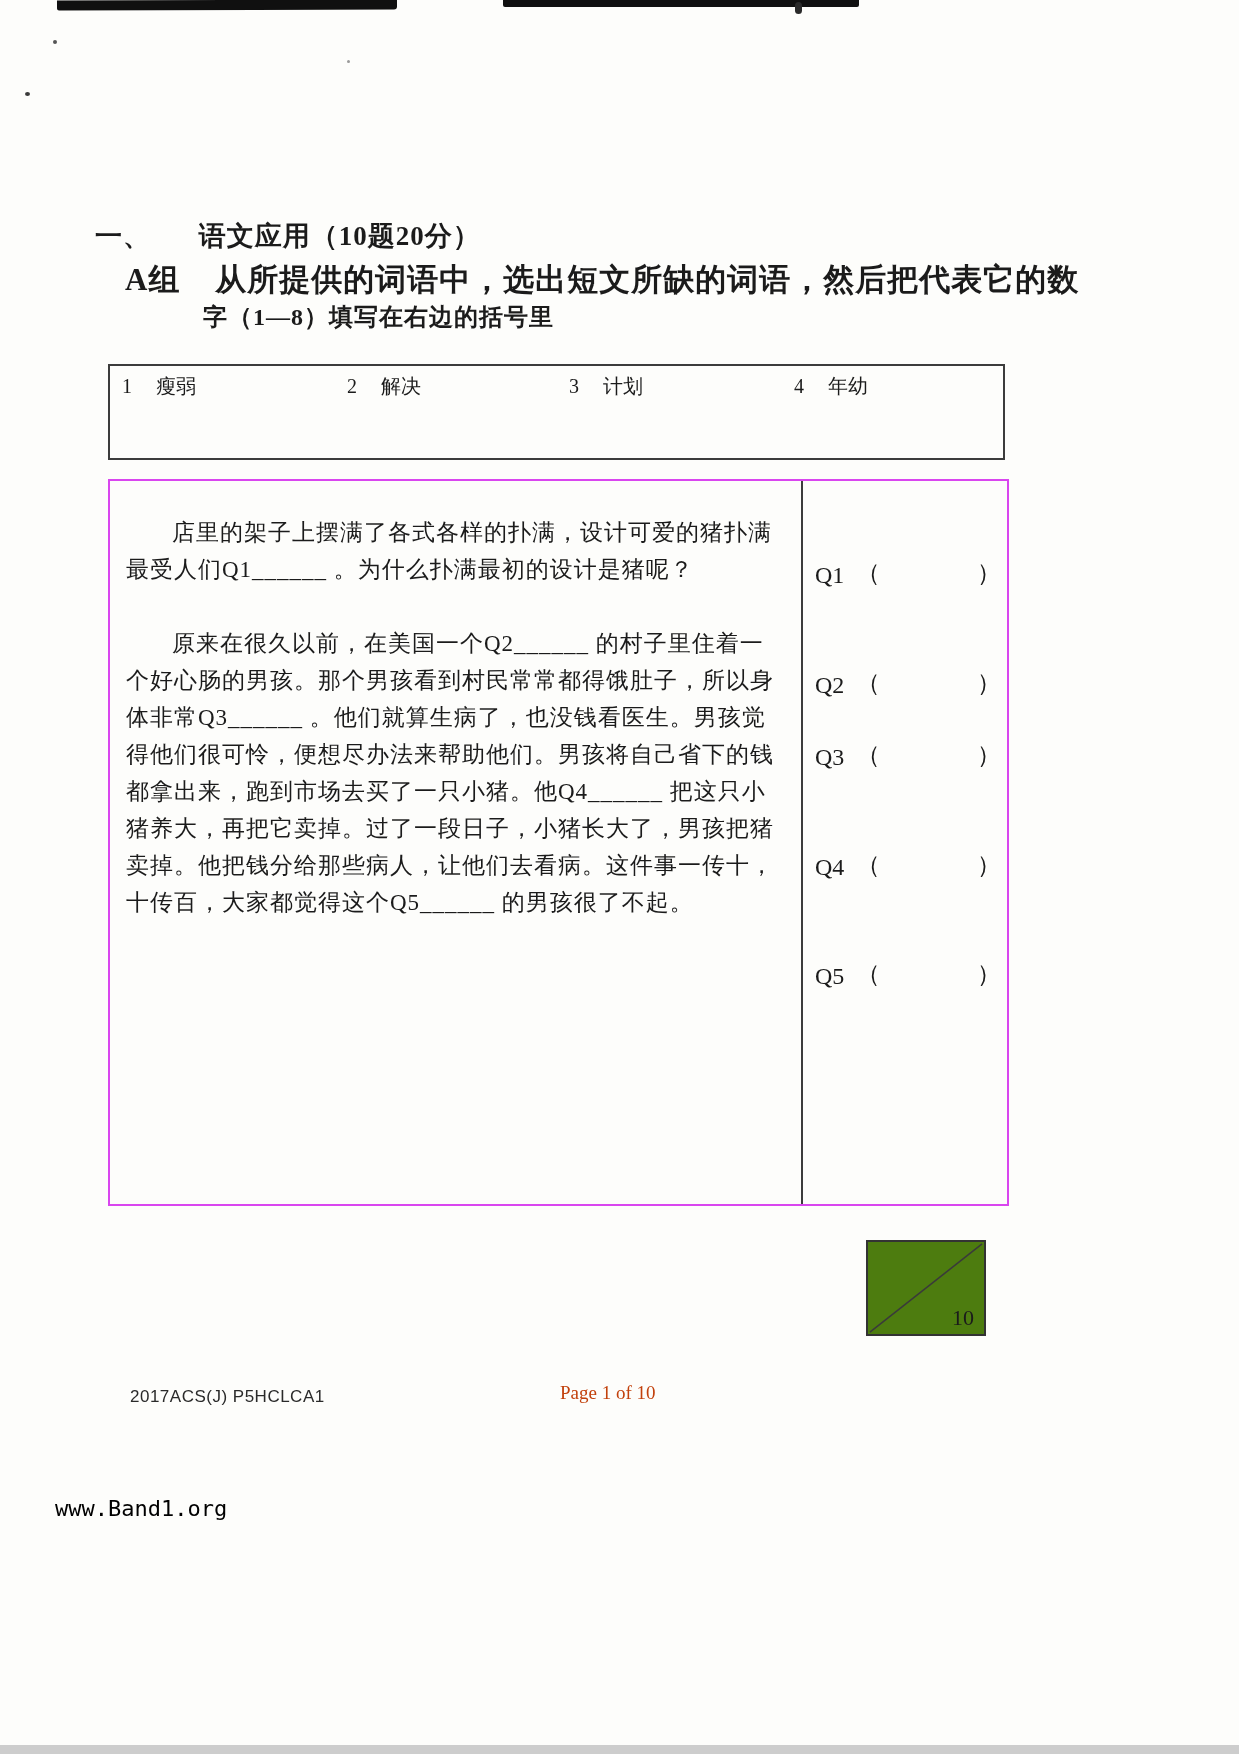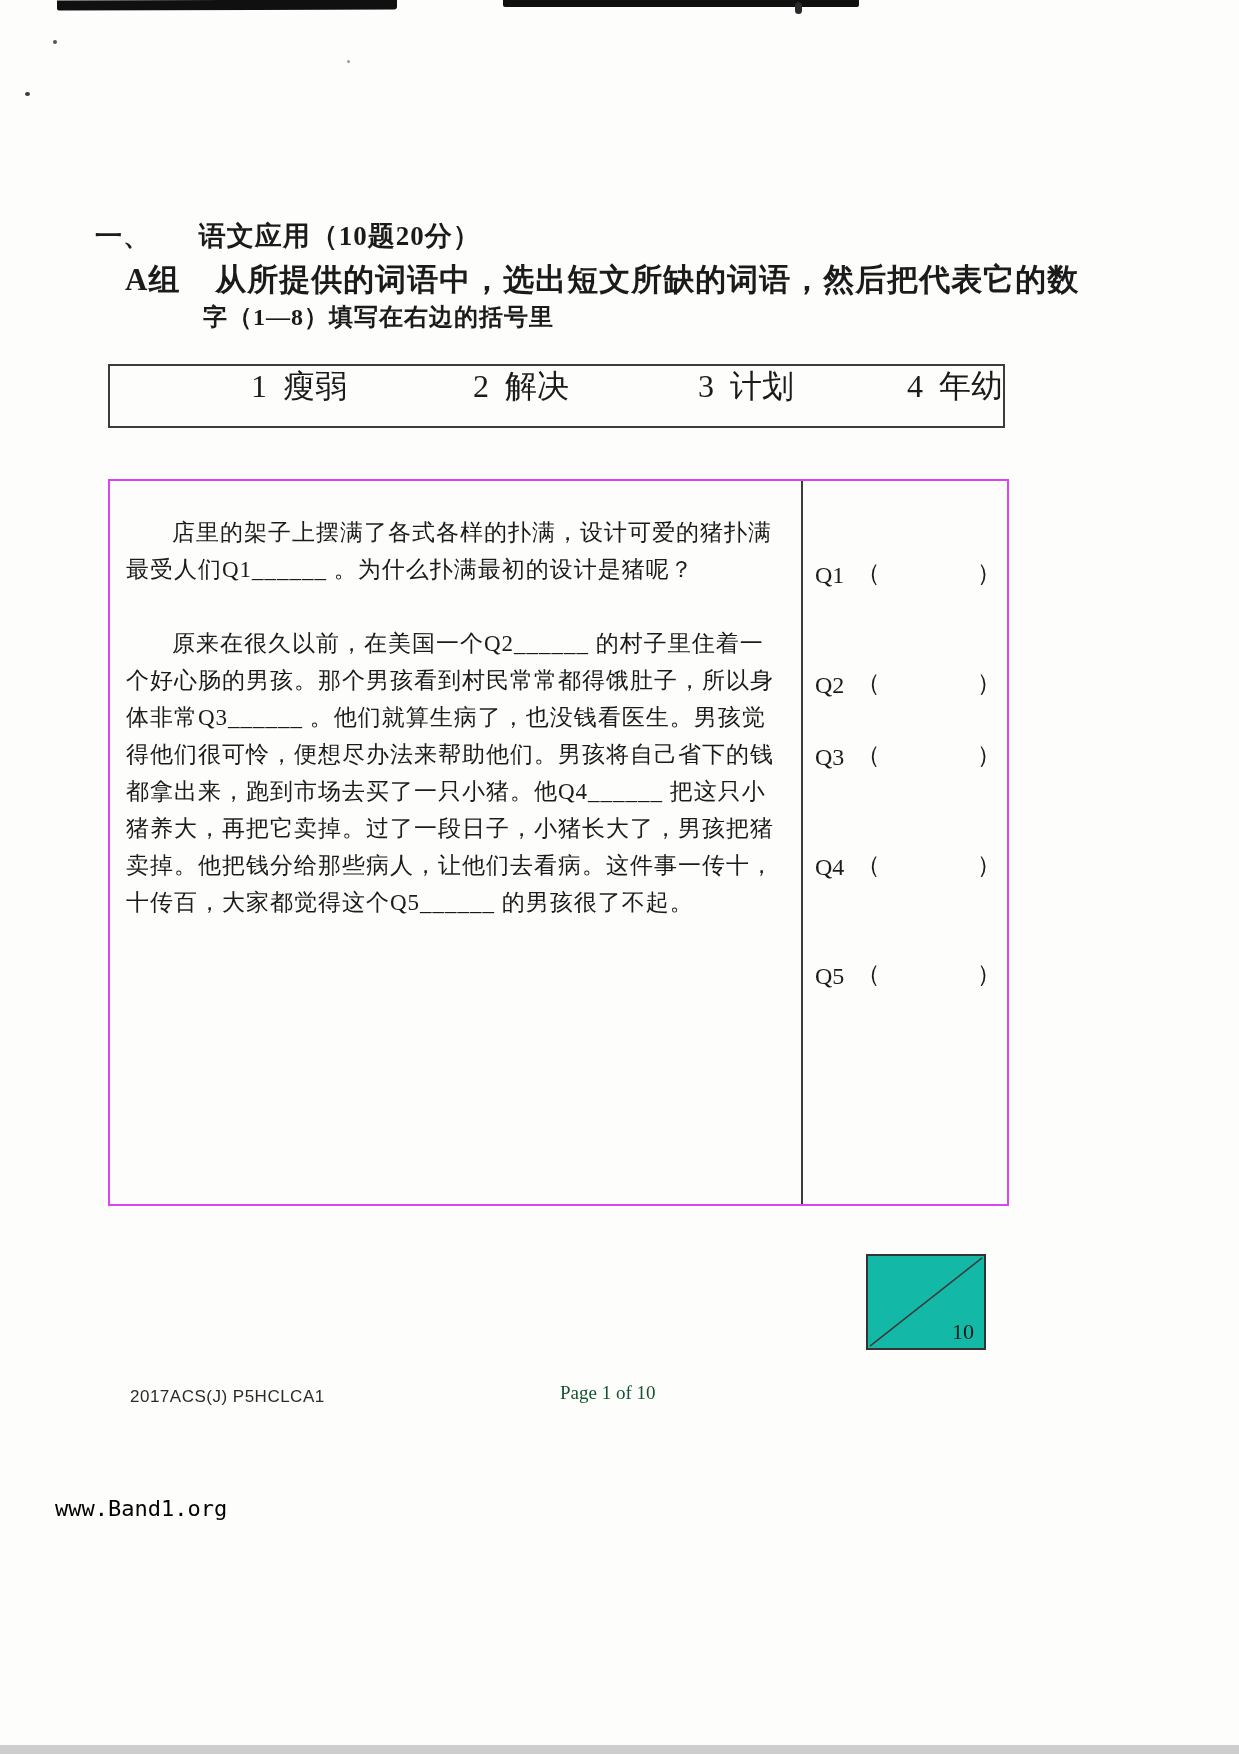--- a/index.html
+++ b/index.html
@@ -42,25 +42,24 @@
   .instruction-1 .group-label { margin-right: 26px; }
   .instruction-2 {
     position: absolute; left: 203px; top: 301px;
     font-size: 24px; font-weight: 700; letter-spacing: 1px;
     white-space: nowrap;
   }
 
   
   .word-bank {
     position: absolute; left: 108px; top: 364px;
-    width: 897px; height: 64px;
+    width: 897px; height: 96px;
     border: 2px solid #3c3c3c;
     padding: 3px 0 0 12px;
-    font-size: 32px;
-    text-align: right;
+    font-size: 20px;
   }
   .wb-row {
     display: grid;
     grid-template-columns: 225px 222px 225px auto;
     height: 35px; line-height: 34px;
   }
   .wb-cell { white-space: nowrap; }
   .wb-num { display: inline-block; min-width: 18px; margin-right: 16px; }
 
   
@@ -91,39 +90,38 @@
     white-space: nowrap;
   }
   .answer-slot .q-label { margin-right: 12px; }
   .answer-slot .paren-close { margin-left: auto; }
 
   
   .score-box {
     position: absolute; left: 866px; top: 1240px;
     width: 120px; height: 96px;
     border: 2px solid #333;
-    background: #14b8a6;
-    margin-top: 14px;
+    background: #4d7c0f;
   }
   .score-box svg { position: absolute; left: 0; top: 0; width: 100%; height: 100%; }
   .score-value {
     position: absolute; right: 10px; bottom: 3px;
     font-size: 22px;
   }
 
   
   .footer-code {
     position: absolute; left: 130px; top: 1387px;
     font-family: "Liberation Sans", sans-serif;
     font-size: 17px; letter-spacing: 0.5px; color: #2a2a2a;
     white-space: nowrap;
   }
   .footer-page {
     position: absolute; left: 560px; top: 1382px;
-    font-size: 19px; color: #14532d;
+    font-size: 19px; color: #c2410c;
     white-space: nowrap;
   }
 
   .site-watermark {
     position: absolute; left: 55px; top: 1496px;
     font-family: "DejaVu Sans Mono", monospace;
     font-size: 22px; color: #000000;
     white-space: nowrap;
   }
 </style>

